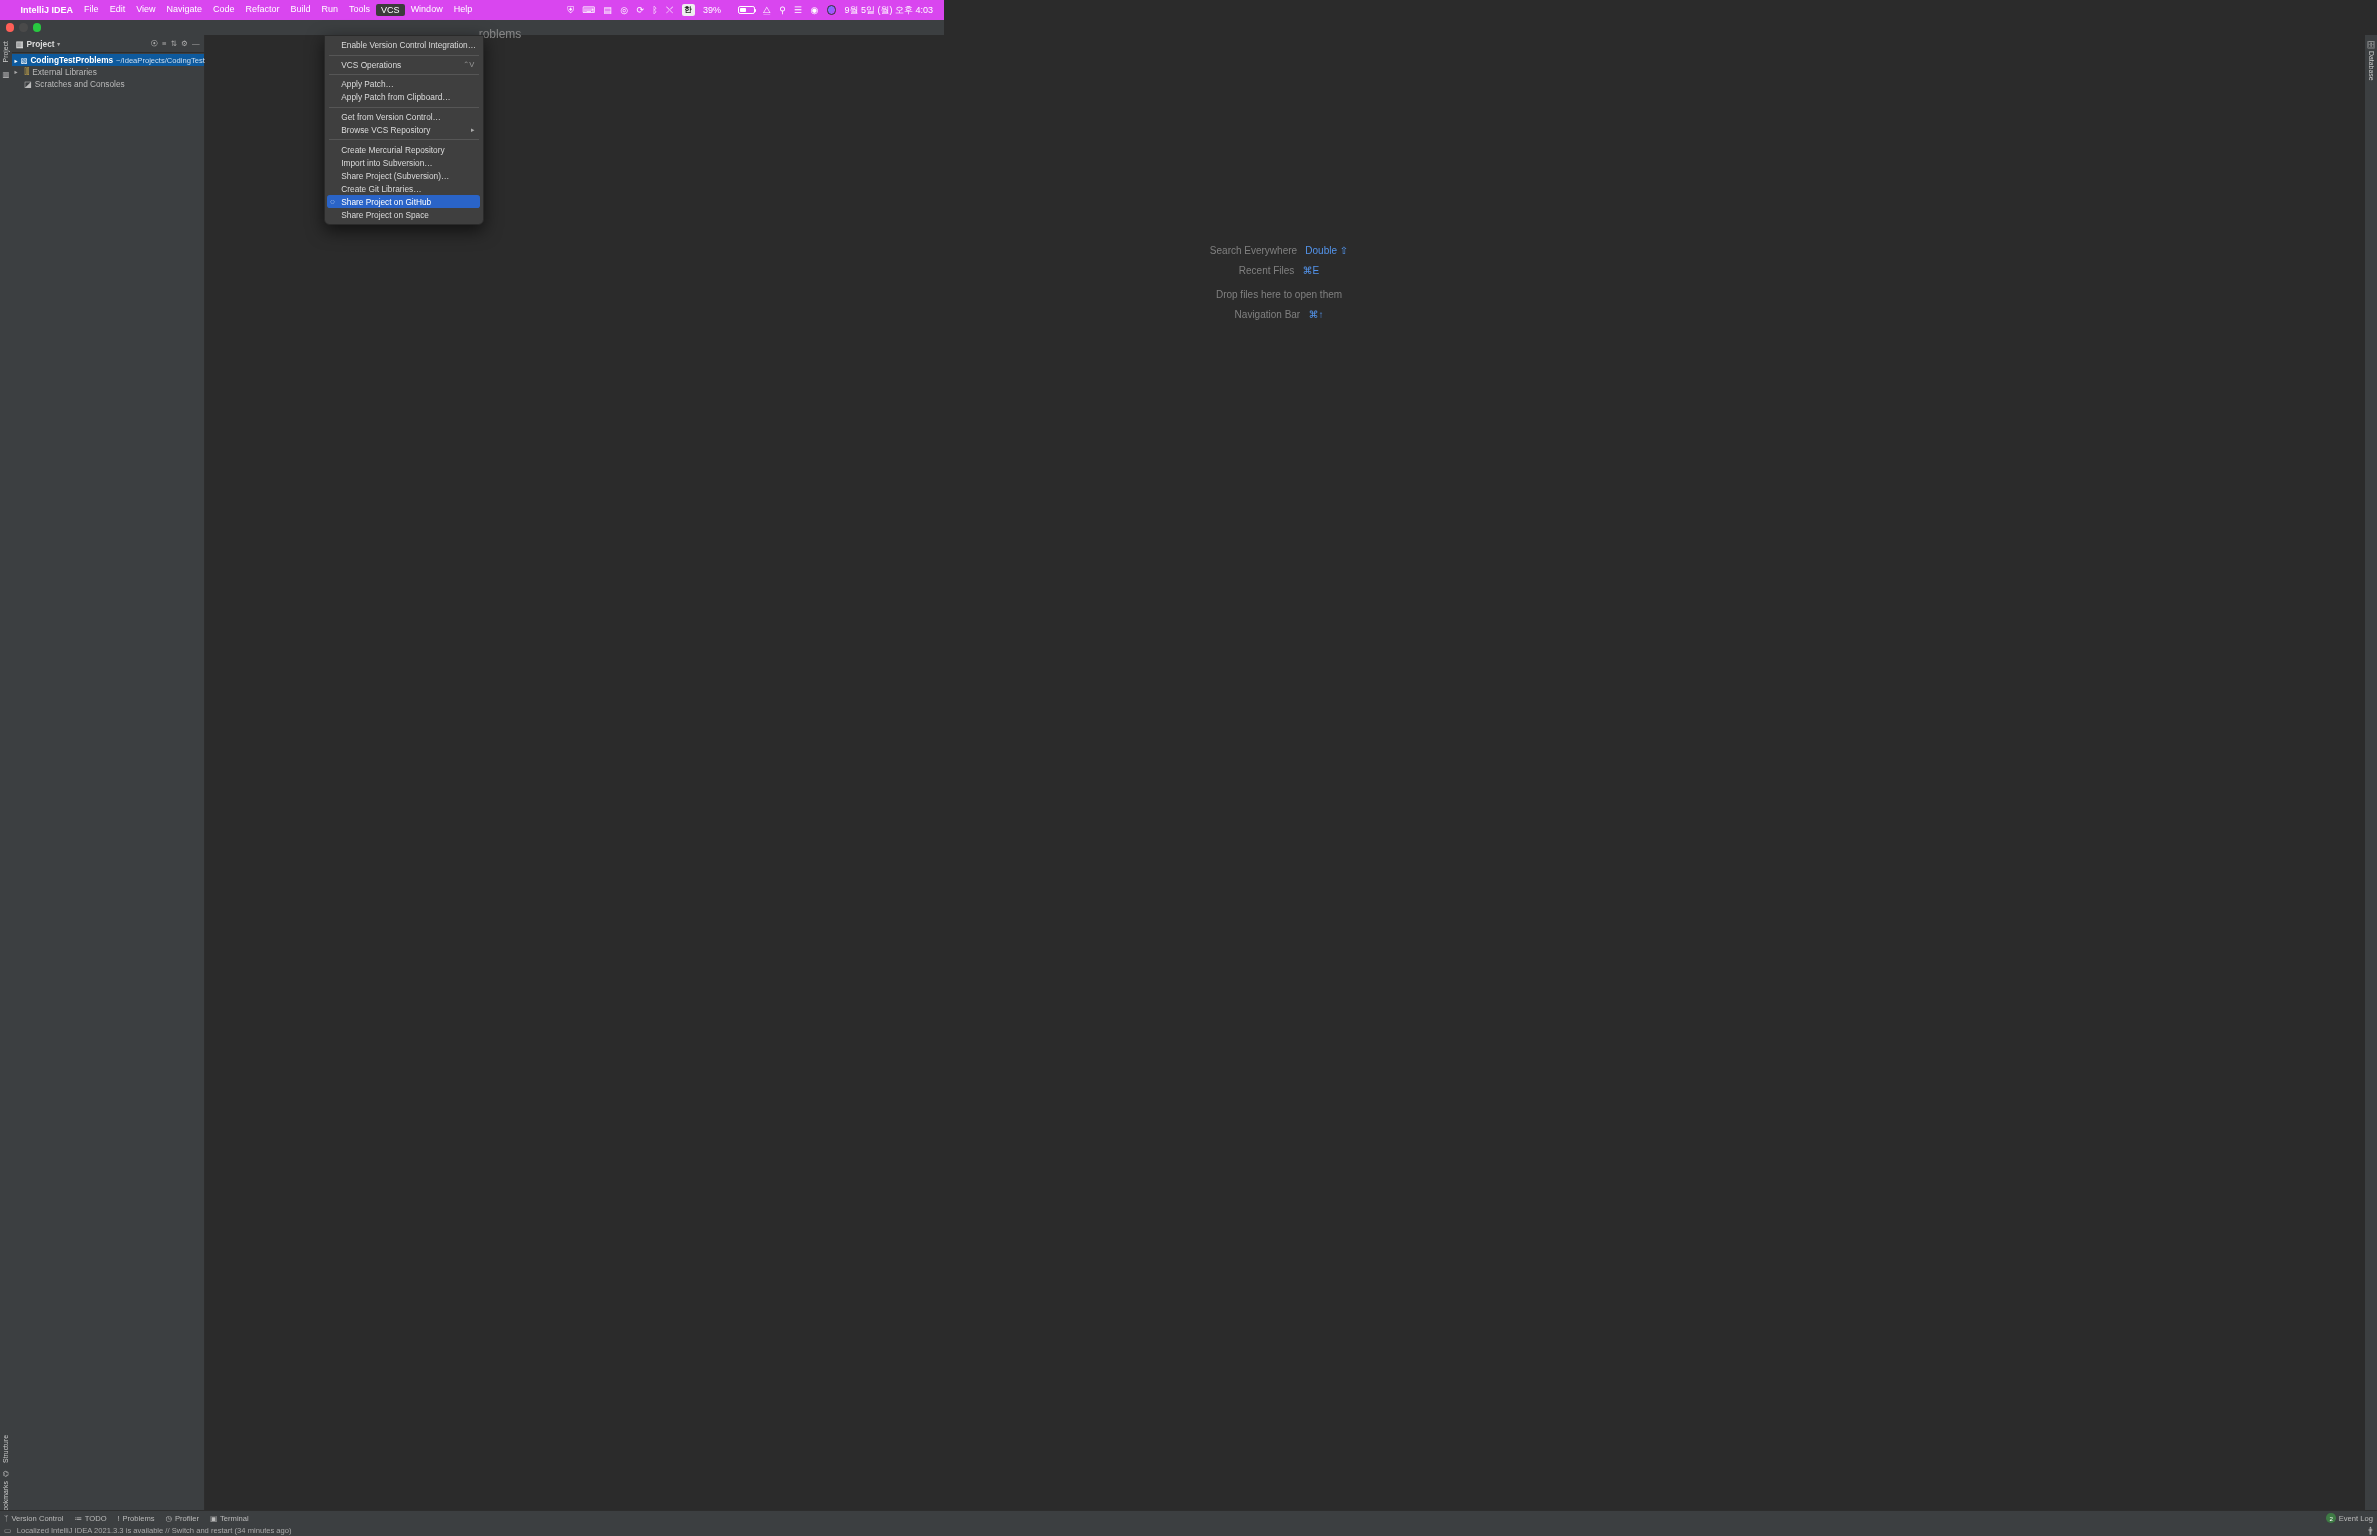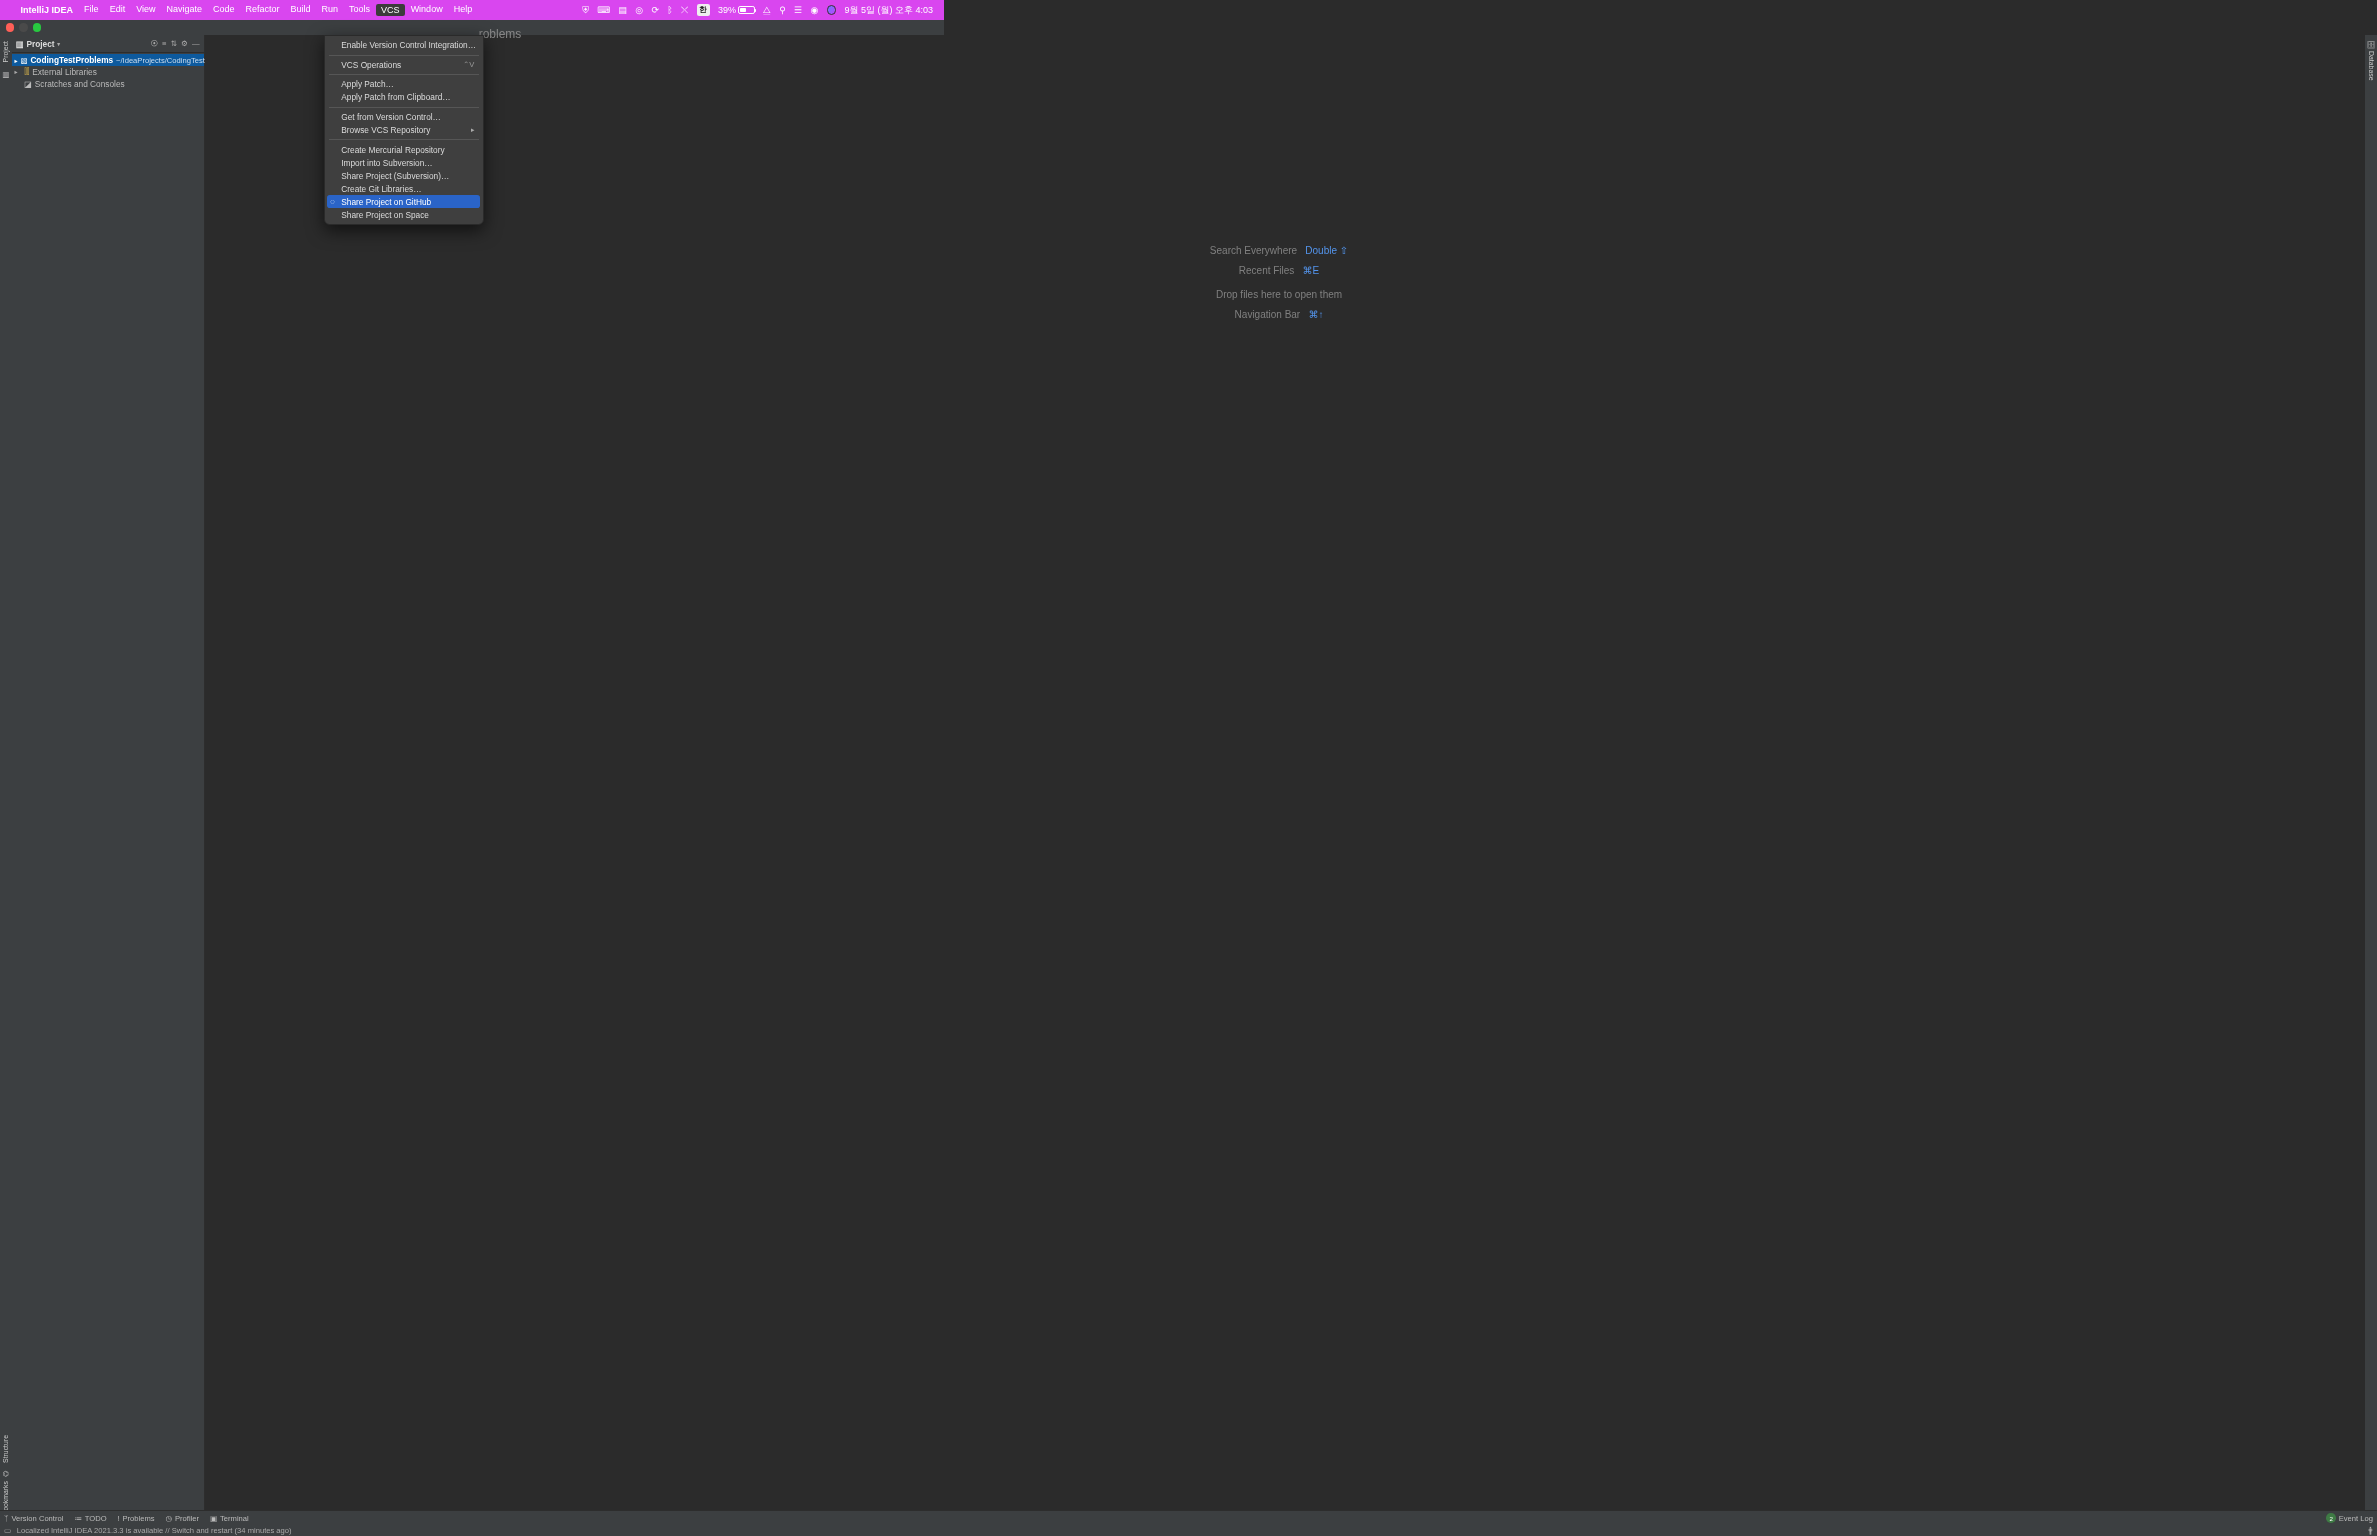--- a/index.html
+++ b/index.html
@@ -7,21 +7,21 @@
 
 
 .macos-menubar { height: 20px; background: #d946ef; display: flex; align-items: center; padding: 0 11px; color: #fff; font-size: 9px; }
 .macos-menubar .apple { margin-right: 9.6px; font-size: 9.6px; }
 .macos-menubar .appname { font-weight: 700; margin-right: 11px; }
 .macos-menubar .menus { display: flex; gap: 11px; }
 .macos-menubar .menus .active { background: #3b3b3b; padding: 1.4px 5.5px; margin: 0 -5.5px; border-radius: 2.1px; }
 .macos-menubar .spacer { flex: 1; }
 .macos-menubar .tray { display: flex; gap: 8.3px; align-items: center; }
 .macos-menubar .ime { background: #efefef; color: #222; padding: 0.7px 2.8px; border-radius: 2.1px; font-size: 7.6px; font-weight: 700; }
-.macos-menubar .battery { display: inline-flex; align-items: center; gap: 2px; }
+.macos-menubar .battery { display: inline-flex; align-items: center; gap: 17px; }
 .battery-shell { width: 16.5px; height: 8.3px; border: 0.7px solid #fff; border-radius: 2.1px; position: relative; display: inline-block; }
 .battery-shell:after { content: ""; position: absolute; right: -2.1px; top: 2.1px; width: 1.4px; height: 2.8px; background: #fff; border-radius: 0.7px; }
 .battery-fill { position: absolute; left: 0.7px; top: 0.7px; bottom: 0.7px; width: 40%; background: #fff; border-radius: 0.7px; }
 .avatar-dot { width: 9.6px; height: 9.6px; border-radius: 50%; background: linear-gradient(135deg,#6a7cff,#c040ff); border:0.7px solid #333; }
 
 
 .win-chrome { height: 15px; background: #3c3f41; display: flex; align-items: center; padding-left: 5.5px; gap: 5.5px; }
 .dot { width: 8.3px; height: 8.3px; border-radius: 50%; }
 .dot.red { background: #ff5f57; }
 .dot.gray { background: #4a4a4a; }

